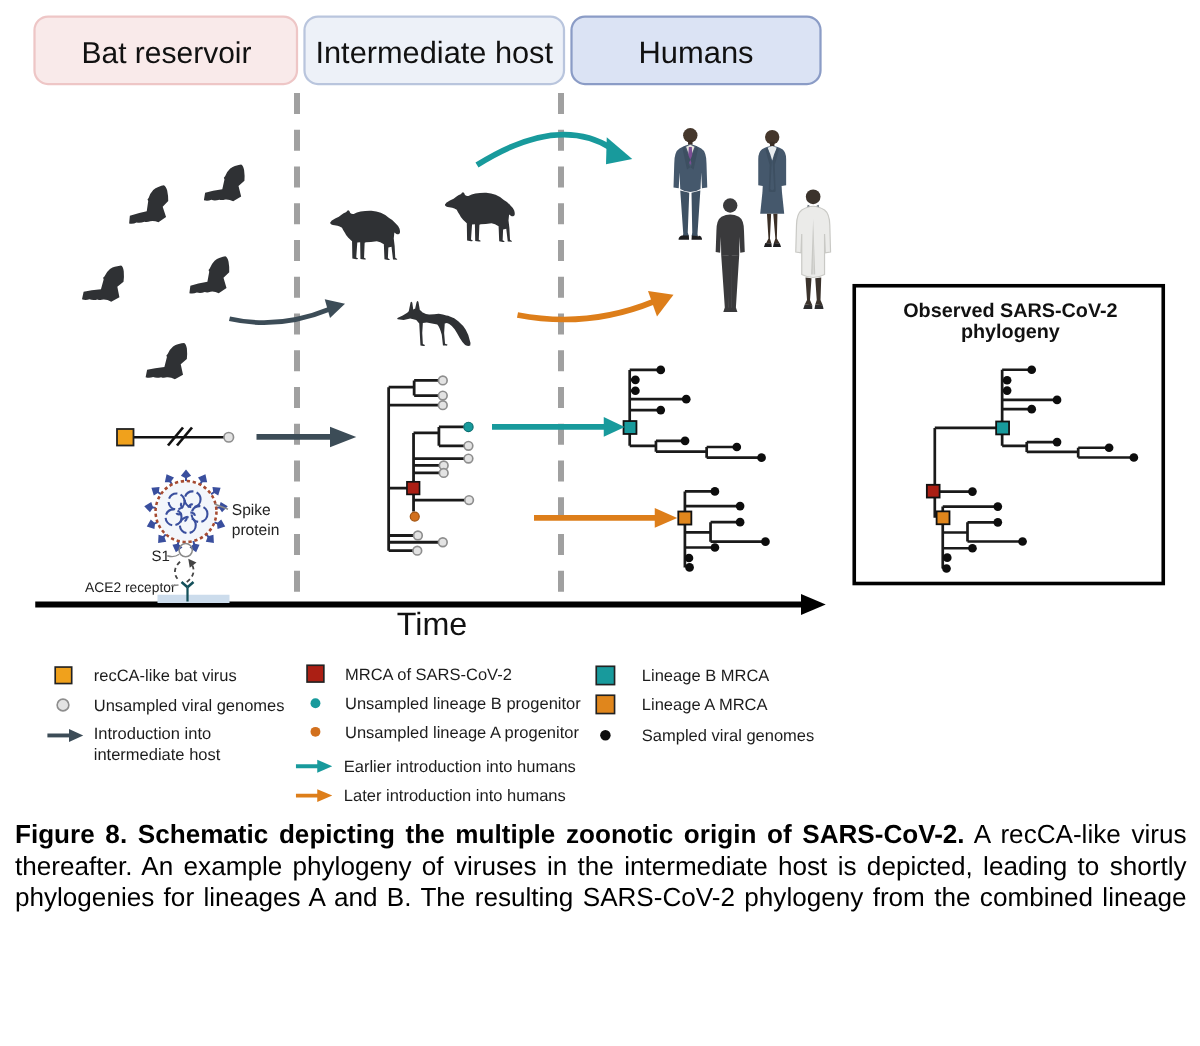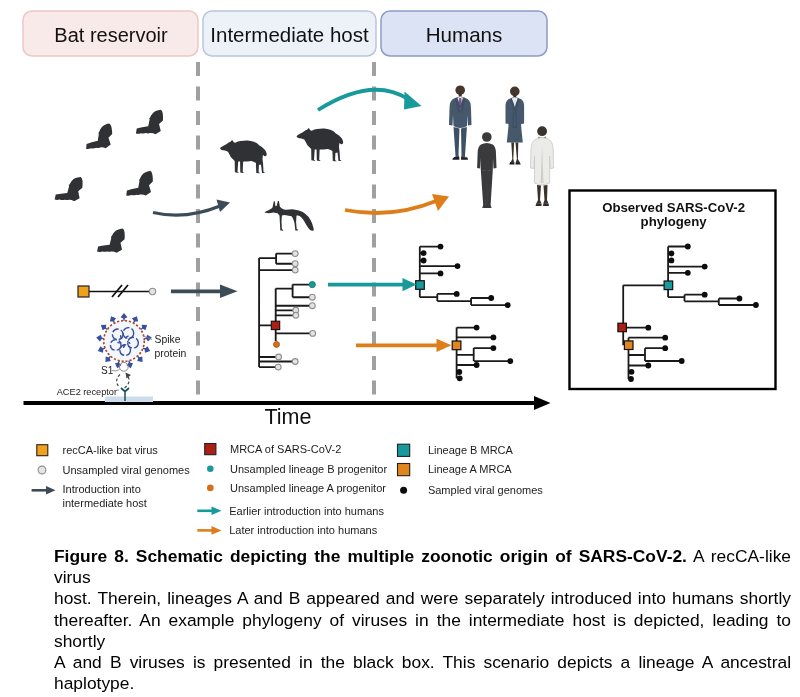--- a/index.html
+++ b/index.html
@@ -1,19 +1,19 @@
 <!DOCTYPE html>
 <html><head>
 <meta charset="utf-8">
 <style>
   html,body{margin:0;padding:0;background:#fff;}
   body{width:800px;height:697px;position:relative;font-family:"Liberation Sans",sans-serif;}
   #diagram{position:absolute;left:0;top:0;}
   #caption{position:absolute;left:10px;top:546px;width:781px;font-size:17.4px;line-height:21.2px;color:#000;white-space:nowrap;}
-  #caption .jl{white-space:normal;text-align:justify;text-align-last:justify;margin-left:44px;}
+  #caption .jl{white-space:normal;text-align:justify;text-align-last:justify;}
 </style>
 </head>
 <body>
 <svg id="diagram" width="800" height="545" viewBox="0 0 800 545">
 
   <rect x="23" y="11" width="175" height="45" rx="9" fill="#f9eaea" stroke="#eec6c6" stroke-width="1.5"></rect>
   <rect x="203" y="11" width="173" height="45" rx="9" fill="#edf1f8" stroke="#b9c5dd" stroke-width="1.5"></rect>
   <rect x="381" y="11" width="166" height="45" rx="9" fill="#dbe3f4" stroke="#8b9cc6" stroke-width="1.5"></rect>
   <text x="111" y="42" font-size="20" text-anchor="middle" fill="#111">Bat reservoir</text>
   <text x="289.5" y="42" font-size="20.5" text-anchor="middle" fill="#111">Intermediate host</text>
@@ -282,16 +282,15 @@
     <rect x="397.5" y="444.2" width="12.2" height="12.2" fill="#189a9c" stroke="#222" stroke-width="1.1"></rect>
     <text x="427.9" y="453.8">Lineage B MRCA</text>
     <rect x="397.5" y="463.5" width="12.2" height="12.2" fill="#e0861c" stroke="#222" stroke-width="1.1"></rect>
     <text x="427.9" y="473.3">Lineage A MRCA</text>
     <circle cx="403.6" cy="490.2" r="3.5" fill="#0d0d0d"></circle>
     <text x="427.9" y="494">Sampled viral genomes</text>
   </g>
 </svg>
 <div id="caption">
 <div class="jl"><b>Figure 8. Schematic depicting the multiple zoonotic origin of SARS-CoV-2.</b> A recCA-like virus</div>
-<div class="jl">host. Therein, lineages A and B appeared and were separately introduced into humans shortly</div>
 <div class="jl">thereafter. An example phylogeny of viruses in the intermediate host is depicted, leading to shortly</div>
-<div class="jl">A and B viruses is presented in the black box.  This scenario depicts a lineage A ancestral haplotype.</div>
+<div class="jl">phylogenies for lineages A and B. The resulting SARS-CoV-2 phylogeny from the combined lineage</div>
 </div>
 
 </body></html>

